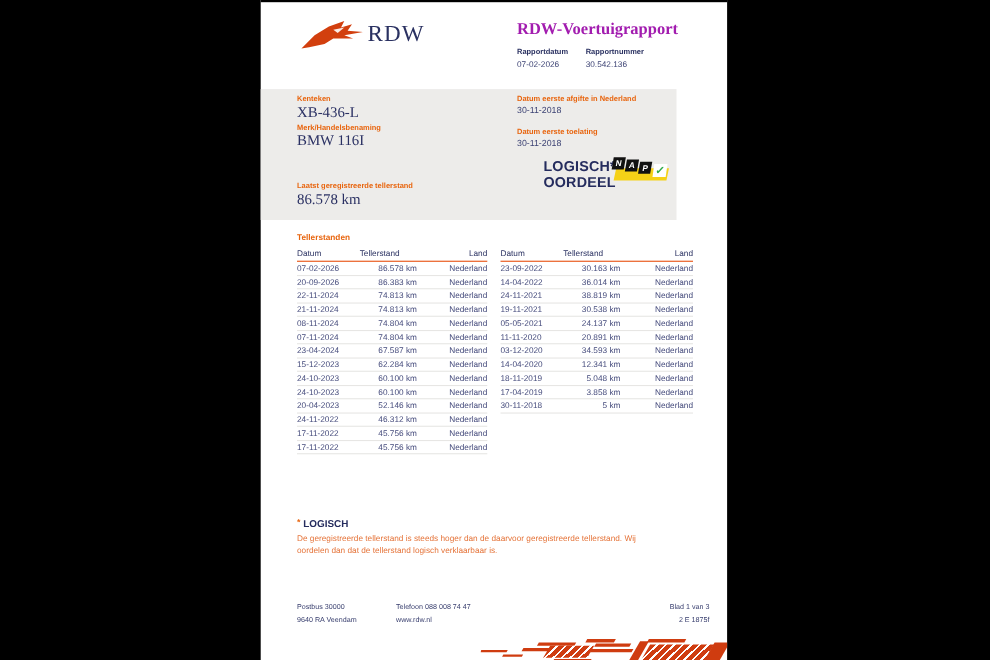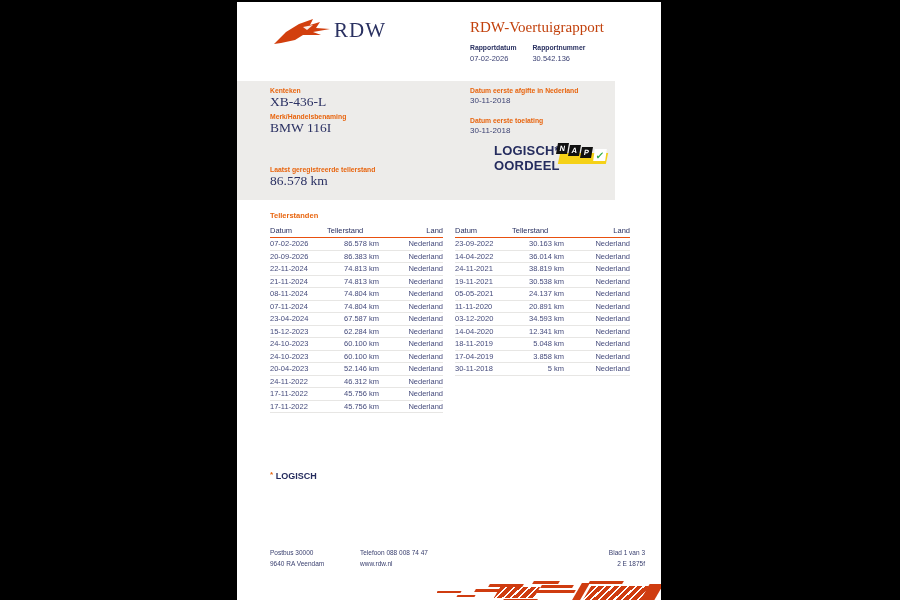--- a/index.html
+++ b/index.html
@@ -9,22 +9,22 @@
     -webkit-font-smoothing:antialiased;
   }
   .doc{
     position:absolute;left:237px;top:0;width:424px;height:600px;
     background:#ffffff;border-top:2px solid #000;box-sizing:border-box;
   }
   .abs{position:absolute;}
   
   .brand{left:97px;top:16px;font-family:"Liberation Serif",serif;font-weight:normal;
     font-size:21px;color:#2a3161;letter-spacing:1px;}
-  .doc-title{left:233px;top:17px;font-family:"Liberation Serif",serif;font-weight:normal;
-    font-size:15px;color:#c2410c;}
+  .doc-title{left:233px;top:17px;font-family:"Liberation Serif",serif;font-weight:bold;
+    font-size:15px;color:#a21caf;}
   .meta{left:233px;top:42px;display:flex;gap:16px;}
   .meta .lbl{font-size:6.8px;font-weight:bold;color:#2a3161;}
   .meta .val{font-size:7.5px;color:#3d4374;margin-top:3px;}
   
   .panel{left:0;top:79px;width:378px;height:119px;background:#edecea;}
   .olbl{font-size:6.8px;font-weight:bold;color:#e8650f;}
   .bigval{font-family:"Liberation Serif",serif;font-size:13.5px;color:#2b3163;}
   .smval{font-size:8px;color:#3d4374;}
   .oordeel{font-size:13px;font-weight:bold;color:#252c5e;letter-spacing:.2px;line-height:15px;margin-left:24px;}
   
@@ -276,20 +276,21 @@
         <span class="c-datum">30-11-2018</span>
         <span class="c-tell">5 km</span>
         <span class="c-land">Nederland</span>
       </div>
     </div>
 
   <div class="abs fn-title">
     <span class="star">*</span>
     <span>LOGISCH</span>
   </div>
+  <div class="abs fn-text">De geregistreerde tellerstand is steeds hoger dan de daarvoor geregistreerde tellerstand. Wij oordelen dan dat de tellerstand logisch verklaarbaar is.</div>
 
   <div class="abs foot f1">
     <div>Postbus 30000</div>
     <div>9640 RA Veendam</div>
   </div>
   <div class="abs foot f2">
     <div>Telefoon 088 008 74 47</div>
     <div>www.rdw.nl</div>
   </div>
   <div class="abs foot f3">

